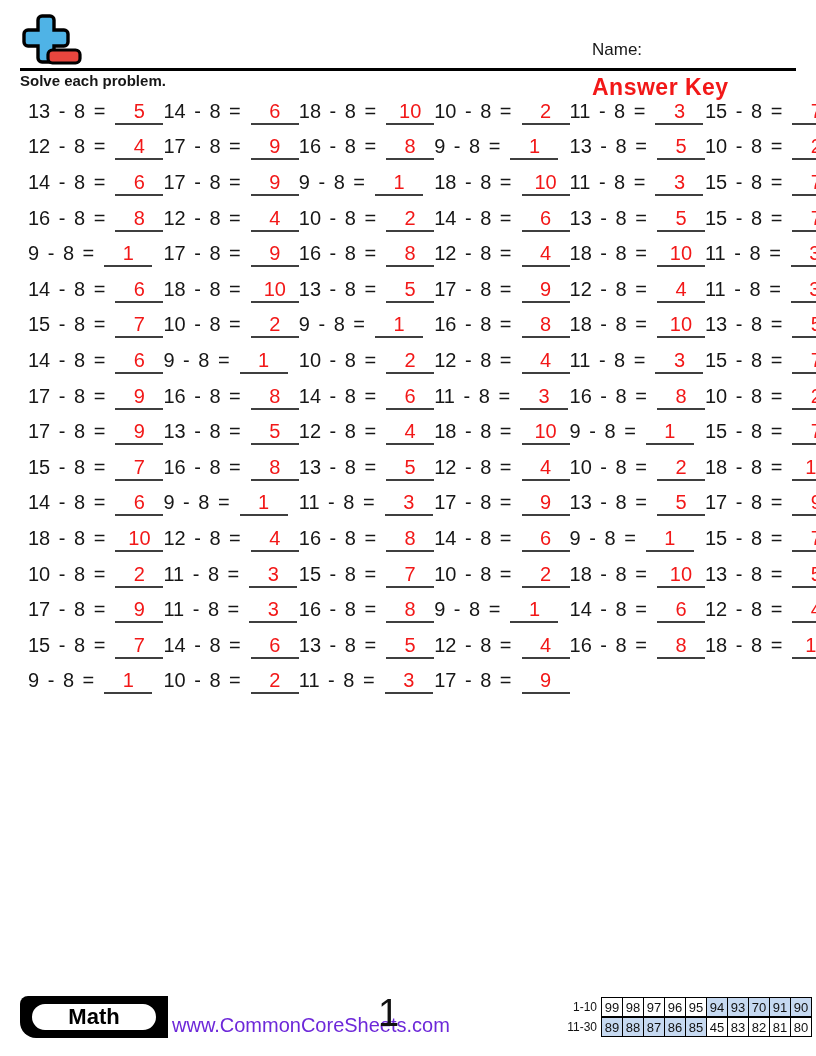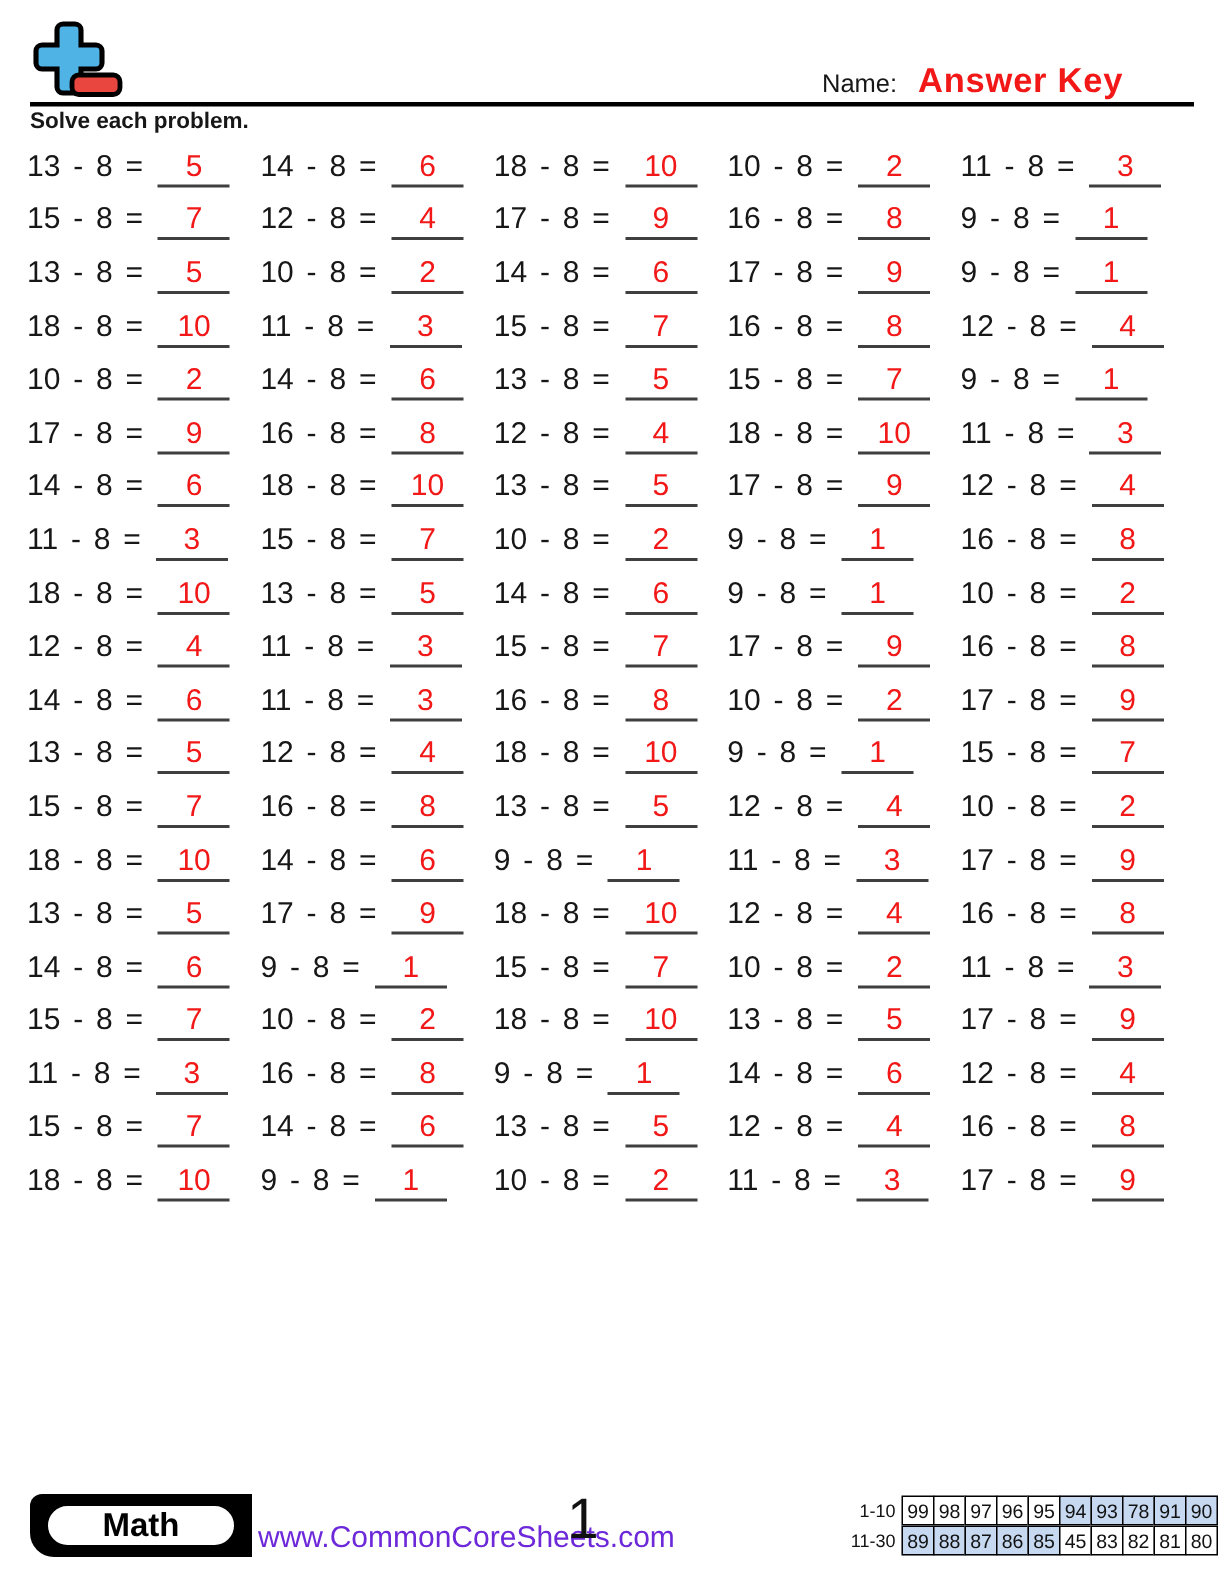--- a/index.html
+++ b/index.html
@@ -1,28 +1,28 @@
 <!DOCTYPE html>
 <html style="--accent-red: #f21818; --score-highlight: #c6d9f1; --underline: #3f3f3f; --ink: #171717;"><head>
 <meta charset="utf-8">
 <style>
   html,body{margin:0;padding:0;background:#fff;}
   .page{position:relative;width:816px;height:1056px;background:#fff;overflow:hidden;
         font-family:"Liberation Sans",sans-serif;color:var(--ink,#171717);}
   
   .logo{position:absolute;left:22px;top:12px;width:60px;height:54px;}
   .title{position:absolute;left:0;top:44px;width:625px;text-align:center;font-size:21px;}
-  .name-row{position:absolute;top:40px;left:548px;display:flex;align-items:baseline;gap:14px;white-space:nowrap;}
+  .name-row{position:absolute;top:40px;left:548px;display:flex;align-items:baseline;gap:14px;white-space:nowrap;flex-direction:column;}
   .name-label{font-size:17px;}
-  .name-value{font-size:23px;font-weight:bold;color:var(--accent-red,#f21818);letter-spacing:.5px;}
+  .name-value{font-size:23px;font-weight:bold;color:var(--accent-red,#f21818);letter-spacing:.5px;margin-left:44px;}
   .rule{position:absolute;left:20px;right:20px;top:68px;height:3px;background:#000;}
   .instruction{position:absolute;left:20px;top:72px;font-size:15px;font-weight:bold;}
   
-  .grid{position:absolute;left:18px;top:95px;width:778px;display:grid;
-        grid-template-columns:repeat(5,1fr);grid-auto-rows:35.6px;align-items:center;}
+  .grid{position:absolute;left:28px;top:95px;width:778px;display:grid;
+        grid-template-columns:repeat(6,1fr);grid-auto-rows:35.6px;align-items:center;}
   .problem{font-size:20px;white-space:nowrap;word-spacing:3px;line-height:1;}
   .expr{color:var(--ink,#171717);}
   .ans{display:inline-block;min-width:48px;margin-left:10px;padding-bottom:2px;
        border-bottom:2px solid var(--underline,#3f3f3f);text-align:center;
        color:var(--accent-red,#f21818);font-size:20px;line-height:1;}
   
   .footer-bar{position:absolute;left:20px;top:996px;width:148px;height:42px;background:#000;
               border-radius:8px 0 0 16px;display:flex;align-items:center;justify-content:center;}
   .math-pill{background:#fff;border:3px solid #000;border-radius:999px;width:124px;height:26px;
              display:flex;align-items:center;justify-content:center;font-weight:bold;font-size:22px;color:#000;}
@@ -173,21 +173,21 @@
       <div class="score-row">
         <div class="score-label">1-10</div>
         <div class="score-cells">
           <div class="score-cell">99</div>
           <div class="score-cell">98</div>
           <div class="score-cell">97</div>
           <div class="score-cell">96</div>
           <div class="score-cell">95</div>
           <div class="score-cell hl">94</div>
           <div class="score-cell hl">93</div>
-          <div class="score-cell hl">78</div>
+          <div class="score-cell hl">70</div>
           <div class="score-cell hl">91</div>
           <div class="score-cell hl">90</div>
         </div>
       </div>
       <div class="score-row">
         <div class="score-label">11-30</div>
         <div class="score-cells">
           <div class="score-cell hl">89</div>
           <div class="score-cell hl">88</div>
           <div class="score-cell hl">87</div>

